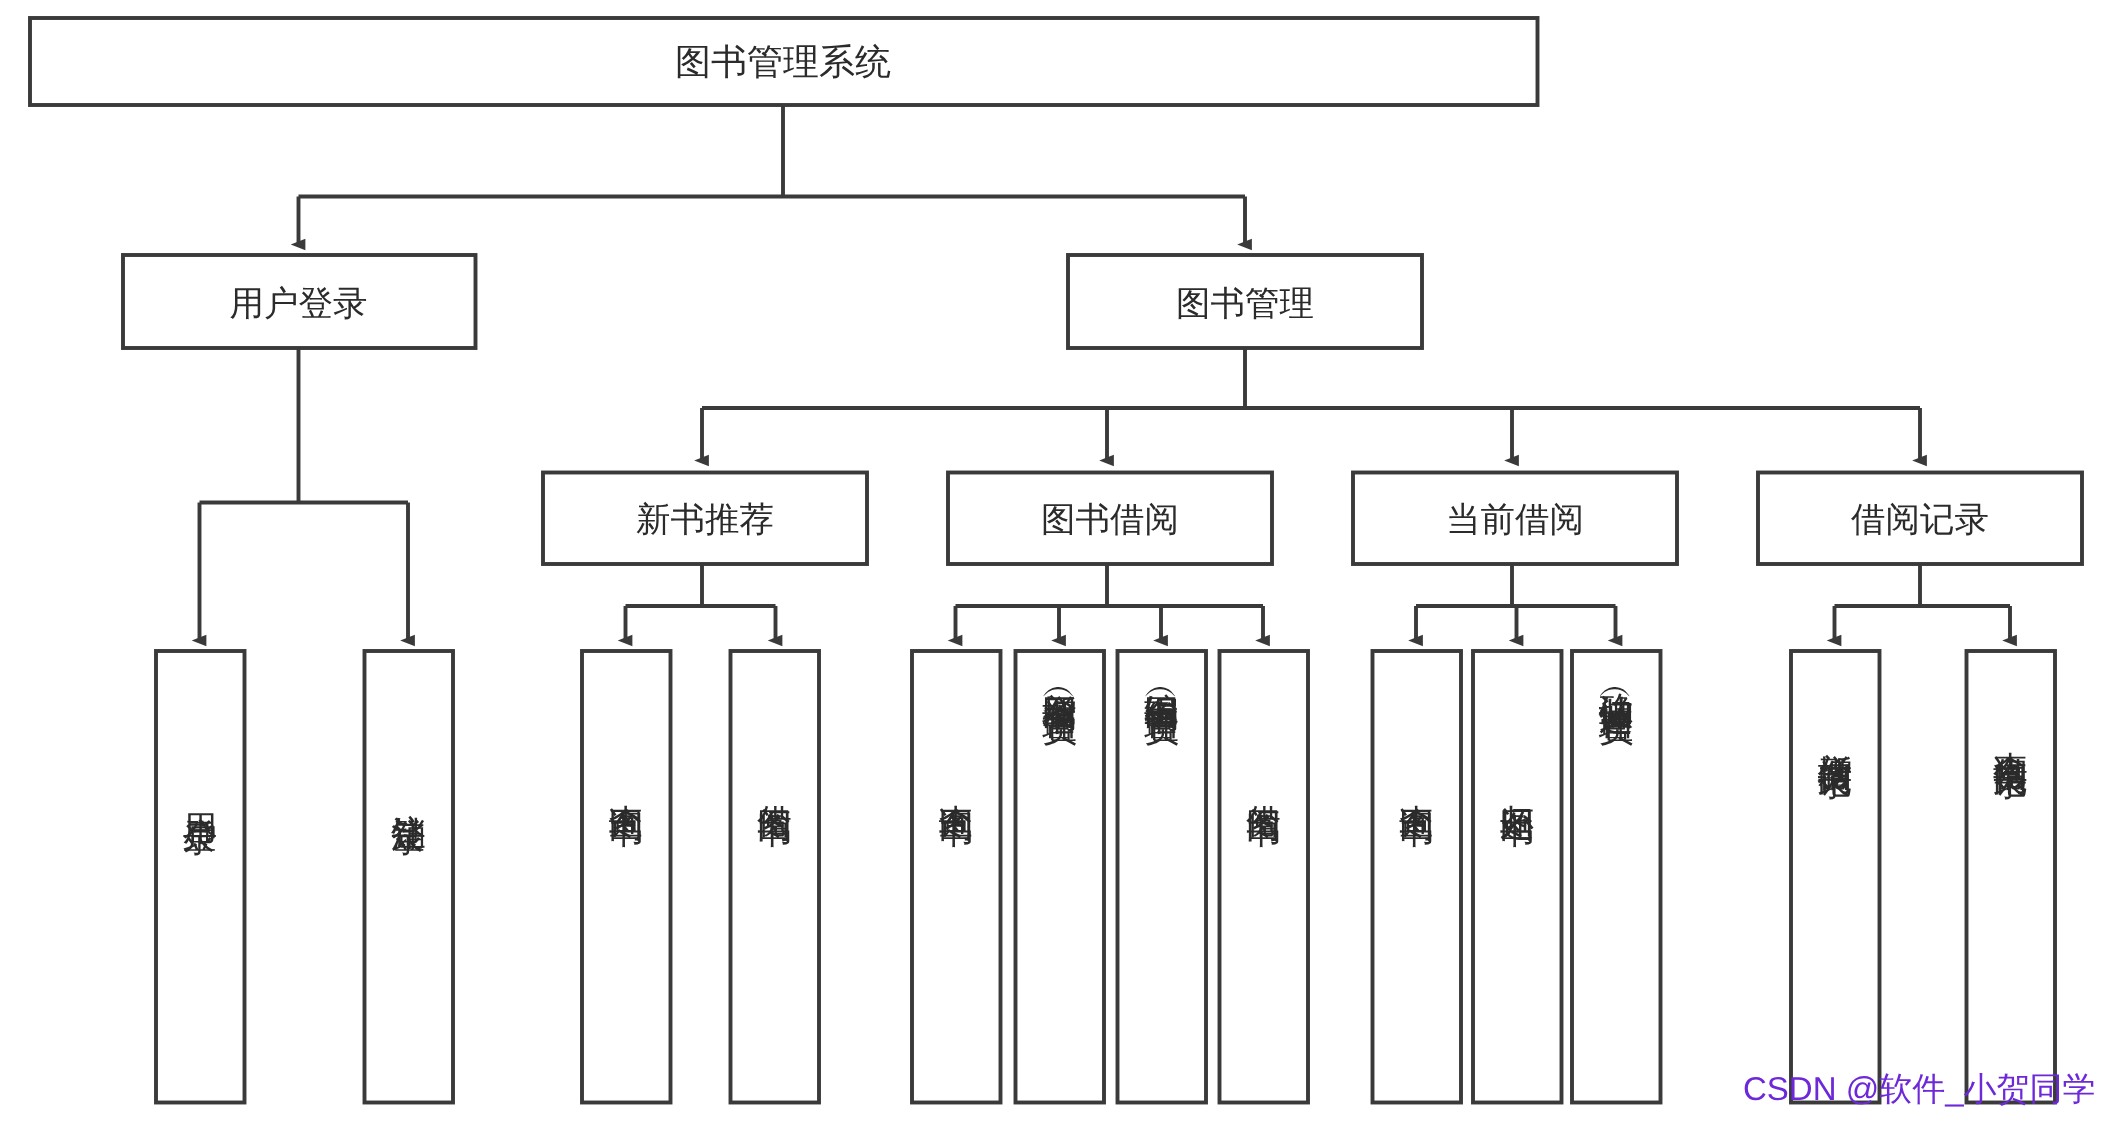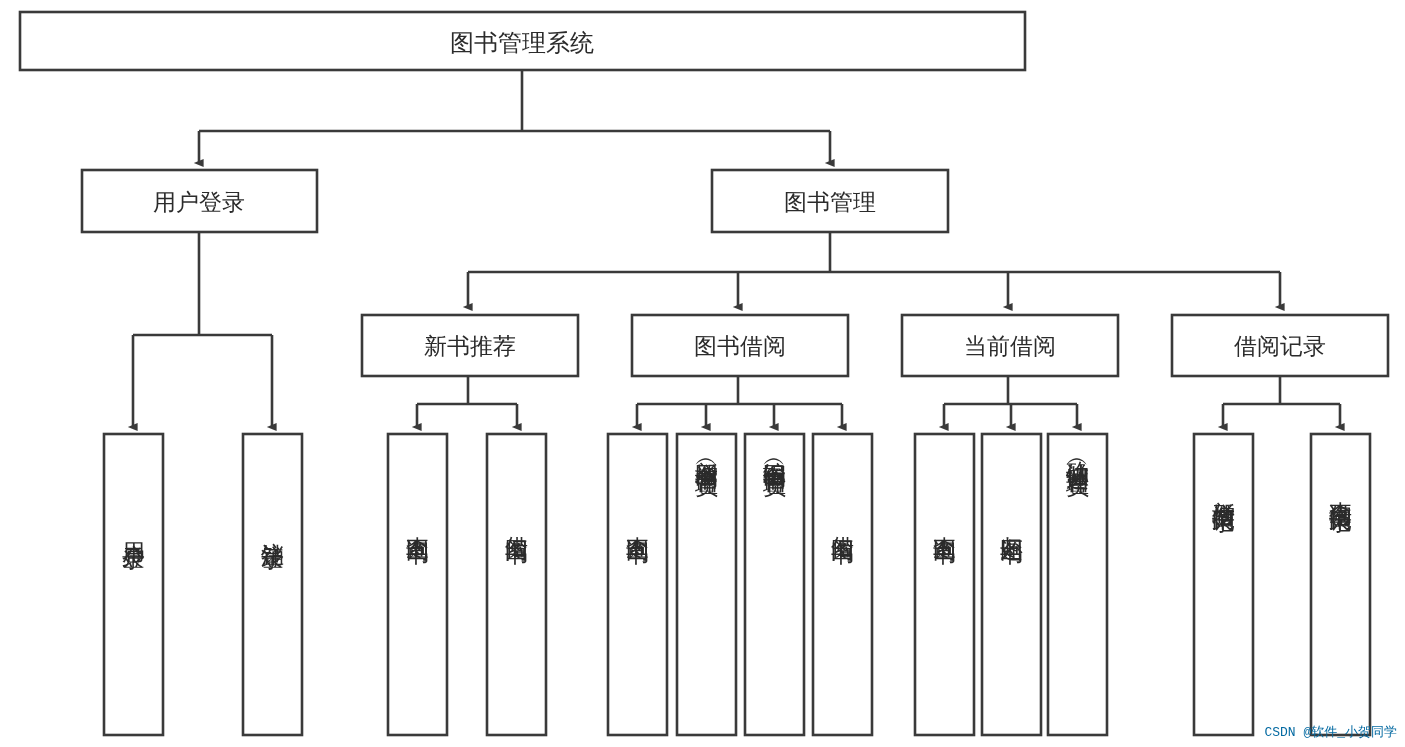--- a/index.html
+++ b/index.html
@@ -67,23 +67,23 @@
     letter-spacing: 2px;
     white-space: nowrap;
     text-align: center;
     transform: translateX(-50%);
     pointer-events: none;
   }
   .watermark {
     position: absolute;
     right: 8px;
     bottom: 6px;
-    font-family: Liberation Mono, monospace;
-    font-size: 13px;
-    color: #0369a1;
+    font-family: Liberation Sans, sans-serif;
+    font-size: 22px;
+    color: #6d28d9;
     white-space: nowrap;
   }
 </style>
 </head>
 <body>
 
 <div id="stage">
 
   <svg id="diagram" viewBox="0 0 1405 747">
     <defs>

